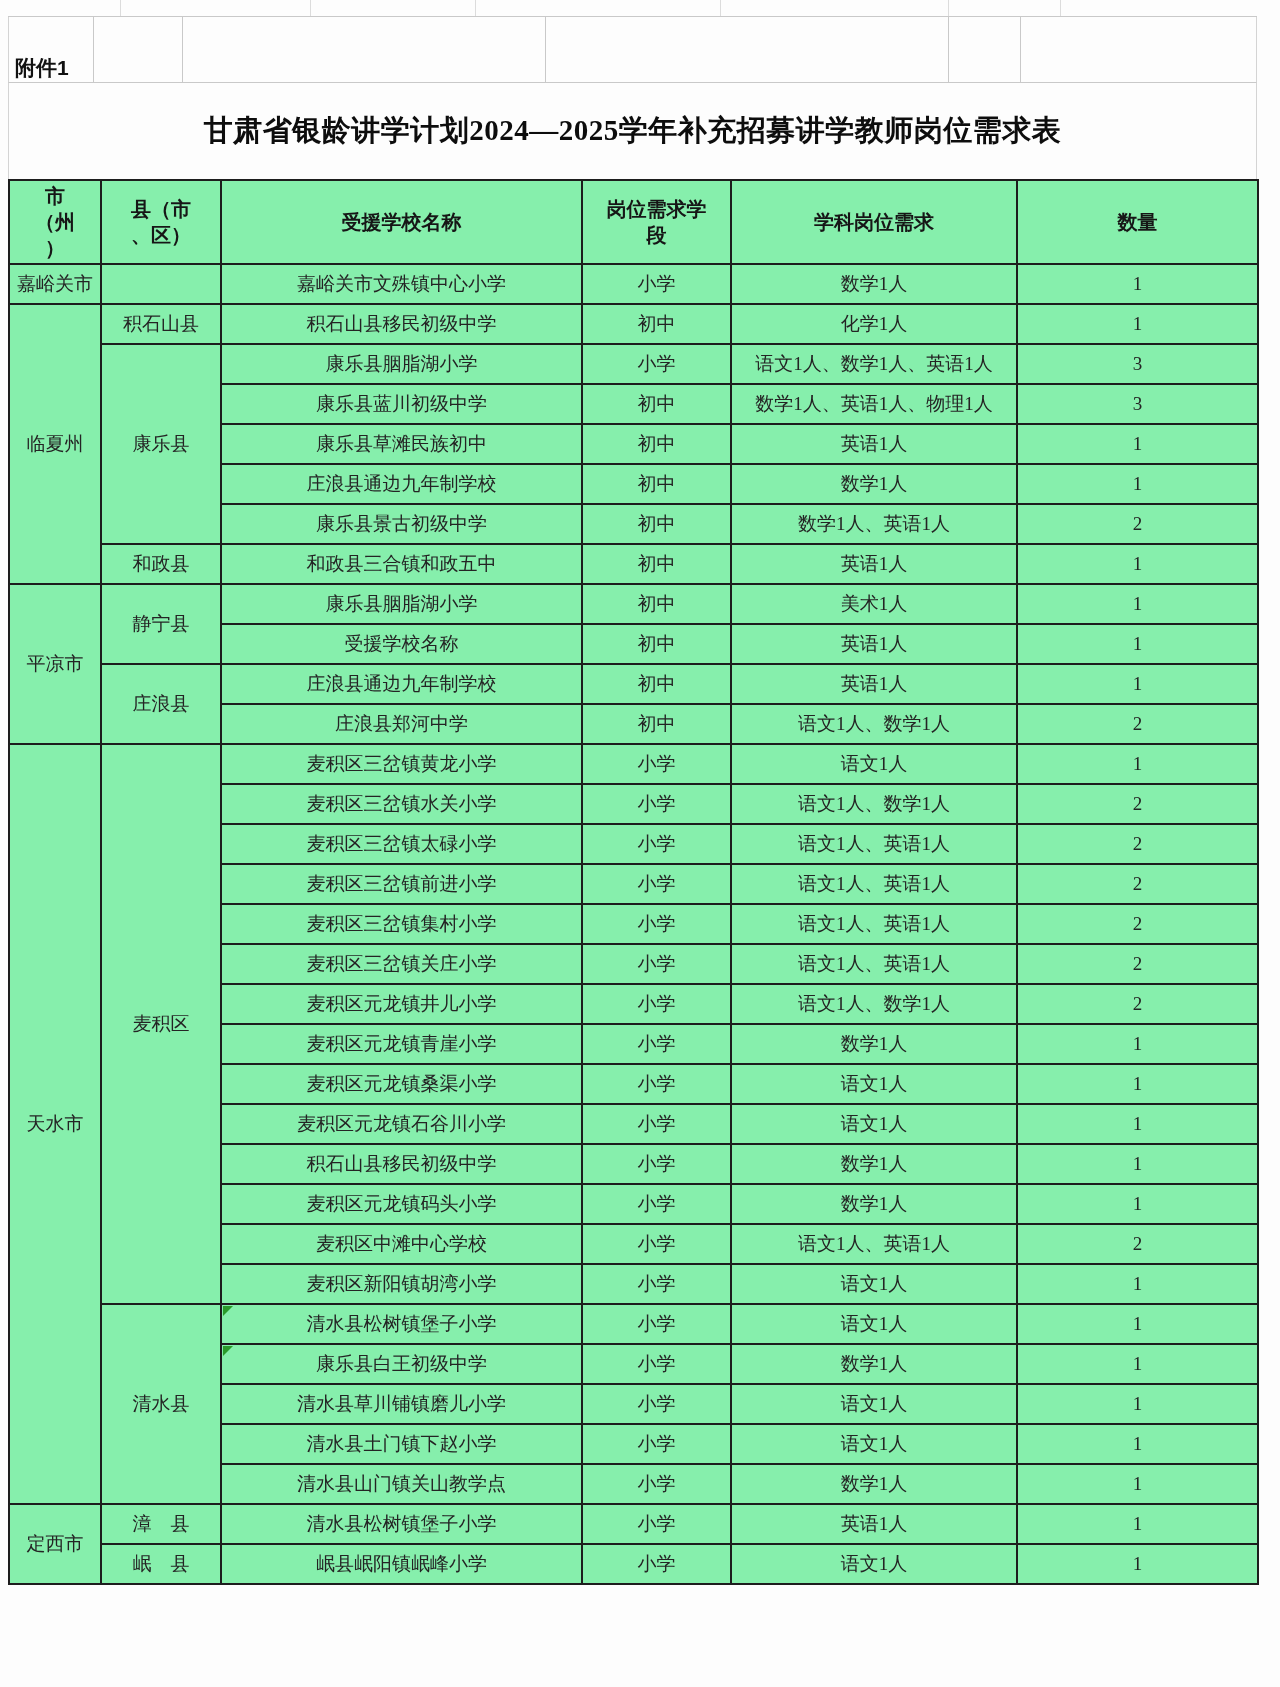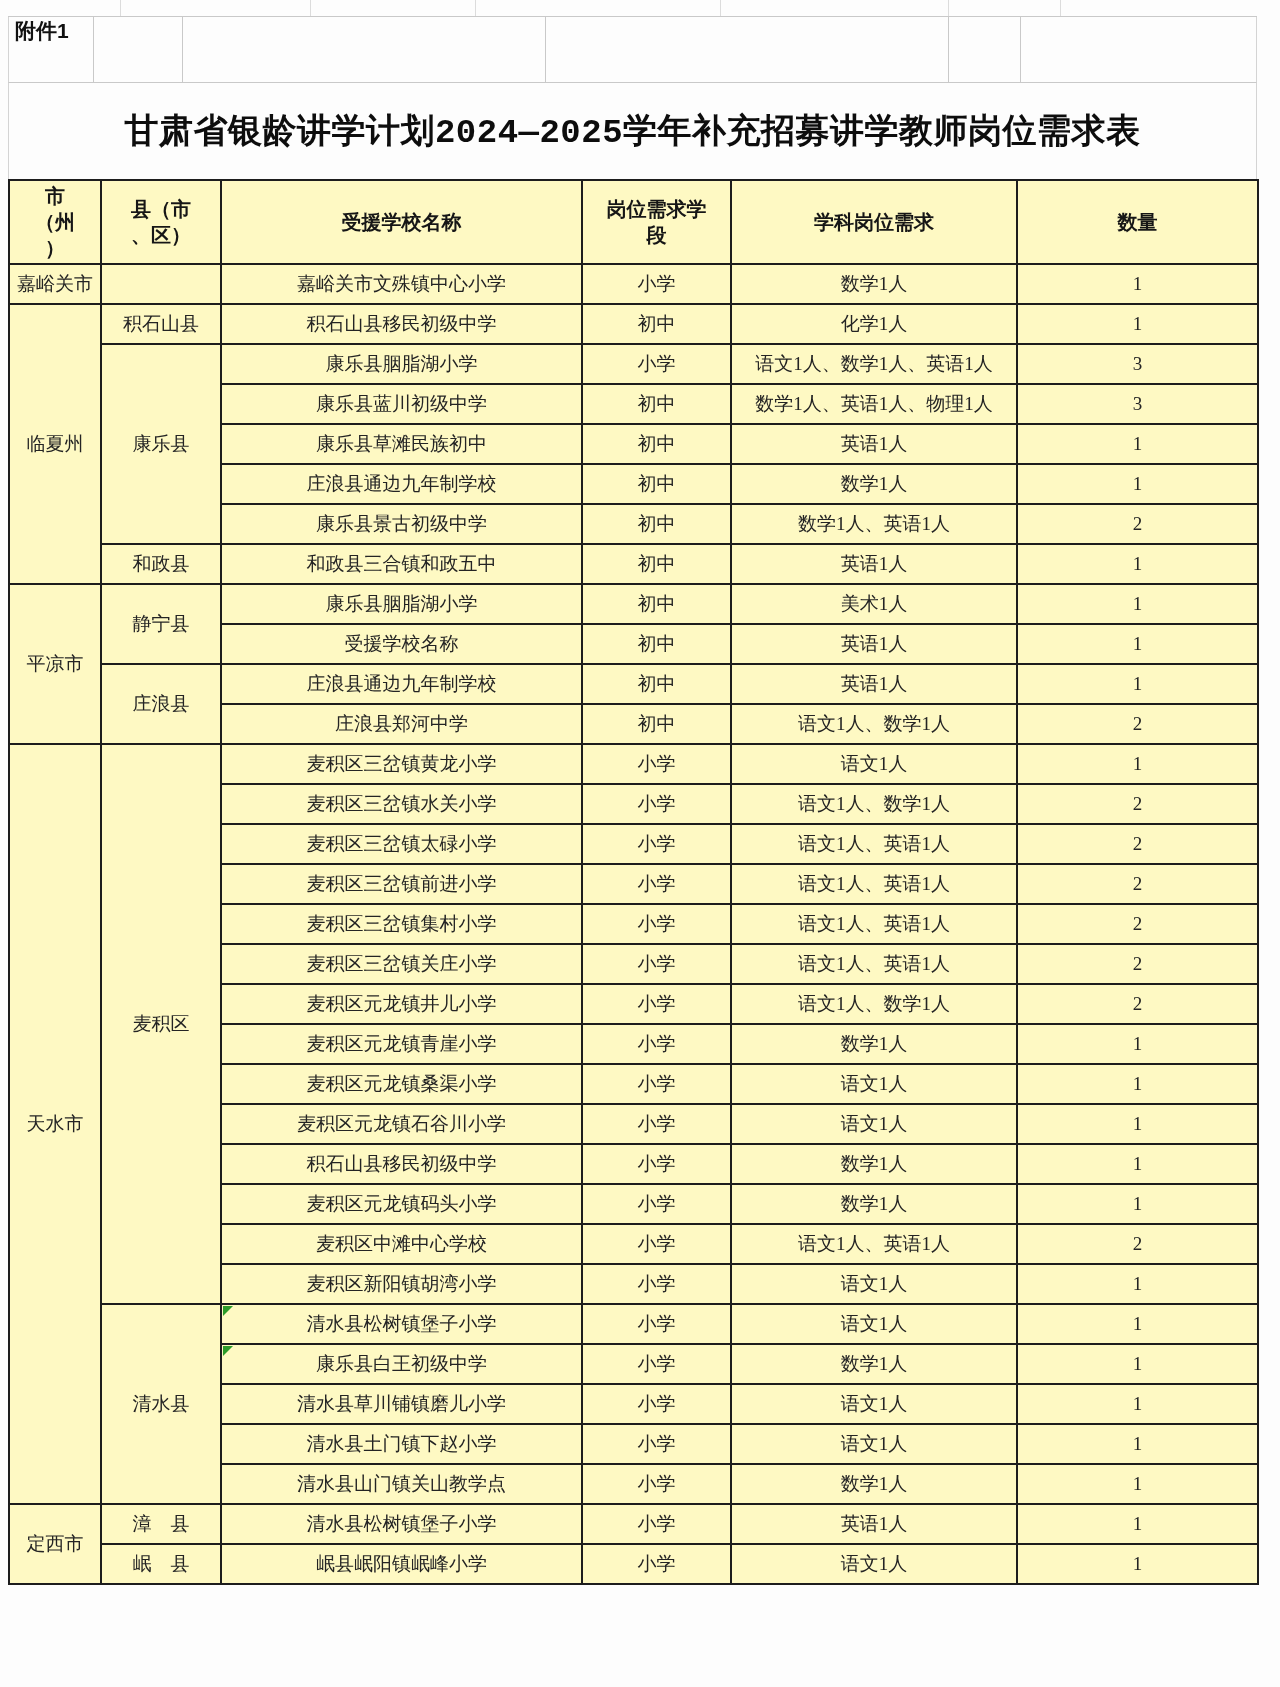--- a/index.html
+++ b/index.html
@@ -12,36 +12,36 @@
     overflow:hidden;
   }
   .sheet{position:absolute;left:8px;top:0;width:1249px;}
 
   
   .top-strip{height:16px;position:relative;border-bottom:1px solid #c9c9c9;}
   .top-strip .tick{position:absolute;top:0;bottom:0;width:1px;background:#dcdcdc;}
 
   
   .pre-row{display:flex;height:65px;border-bottom:1px solid #c9c9c9;border-left:1px solid #d4d4d4;border-right:1px solid #d4d4d4;}
-  .pre-cell{border-right:1px solid #c9c9c9;height:100%;box-sizing:border-box;display:flex;align-items:flex-start;}
+  .pre-cell{border-right:1px solid #c9c9c9;height:100%;box-sizing:border-box;display:flex;align-items:flex-end;}
   .pre-cell:last-child{border-right:none;}
   .attachment{font-family:"Liberation Sans", sans-serif;font-weight:700;font-size:21px;padding-left:6px;color:#111;}
 
   
   .title-row{
     height:96px;display:flex;align-items:center;justify-content:center;
     border-left:1px solid #d4d4d4;border-right:1px solid #d4d4d4;box-sizing:border-box;
   }
   .title-row h1{
-    margin:0;font-family:Liberation Mono, monospace;font-weight:800;
-    font-size:34px;letter-spacing:0.5px;color:#0d0d0d;white-space:nowrap;
+    margin:0;font-family:Liberation Serif, serif;font-weight:800;
+    font-size:29px;letter-spacing:0.5px;color:#0d0d0d;white-space:nowrap;
   }
 
   
-  table.main{border-collapse:collapse;table-layout:fixed;width:1249px;background:#fef9c3;}
+  table.main{border-collapse:collapse;table-layout:fixed;width:1249px;background:#86efac;}
   table.main th, table.main td{
     border:2px solid #1d1d1d;
     text-align:center;vertical-align:middle;
     box-sizing:border-box;
   }
   table.main th{
     height:78px;
     font-family:"Liberation Sans", sans-serif;
     font-weight:600;font-size:20px;color:#161616;
     padding:2px 4px;line-height:26px;

